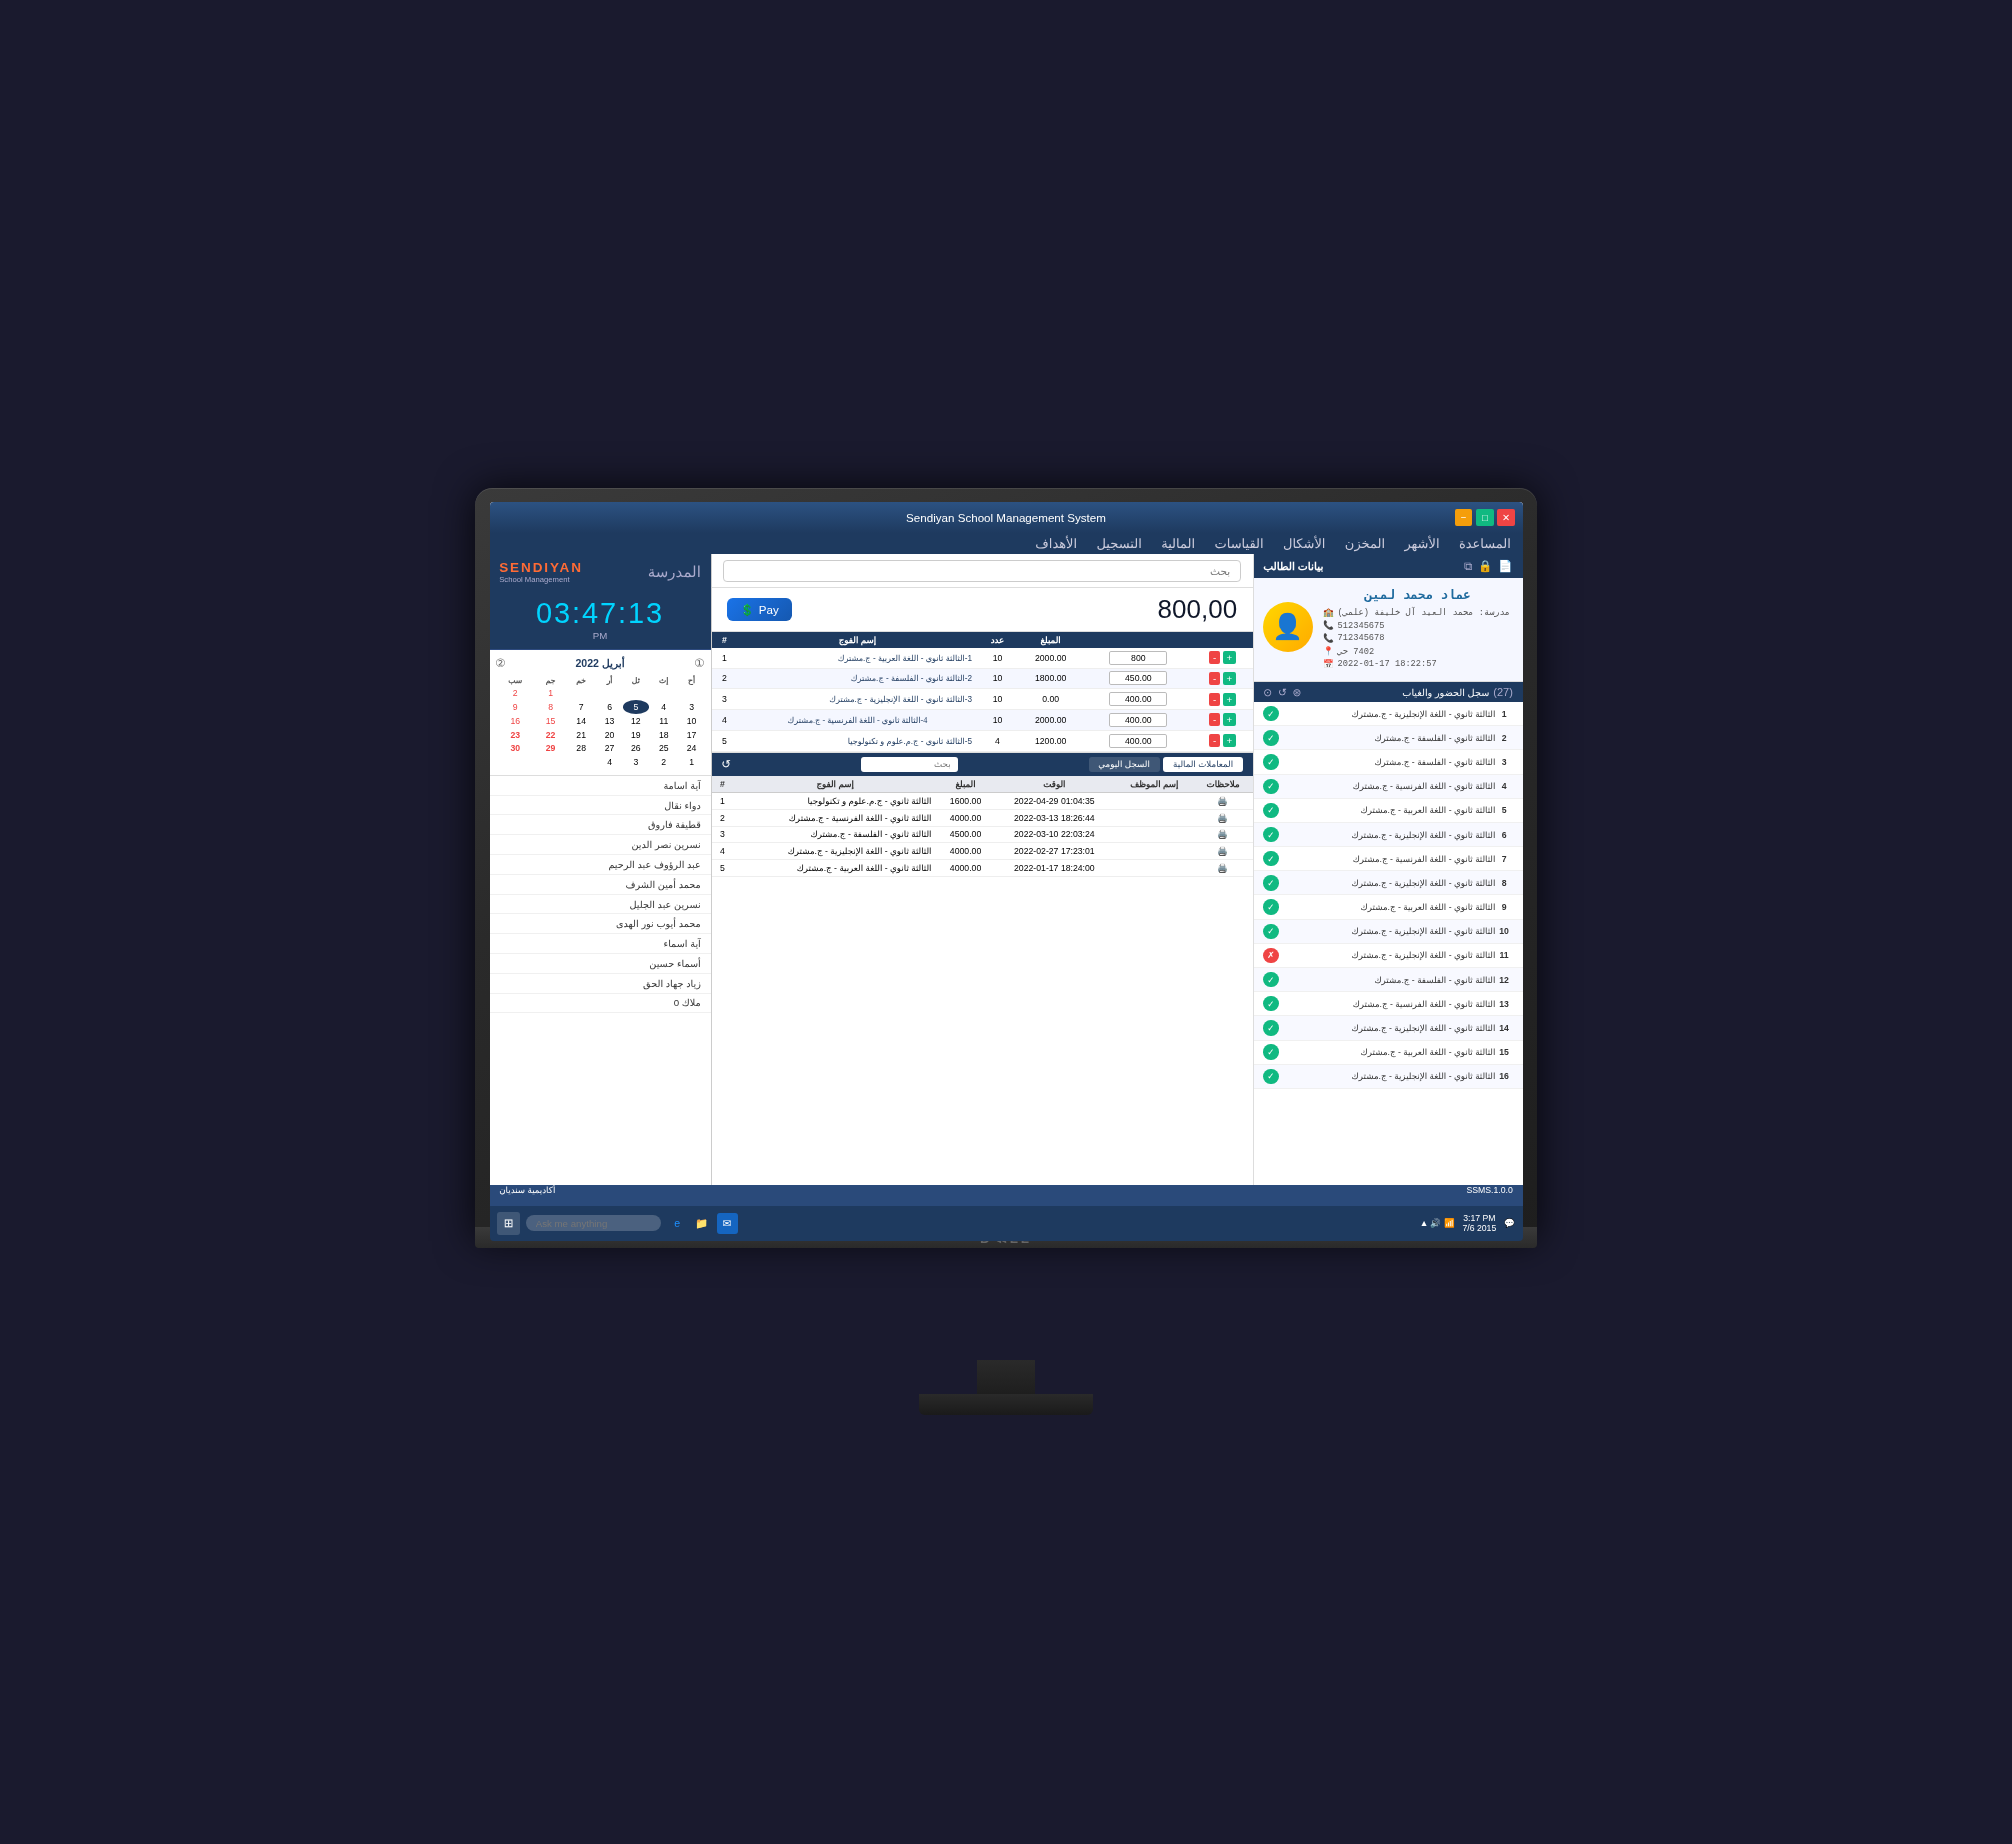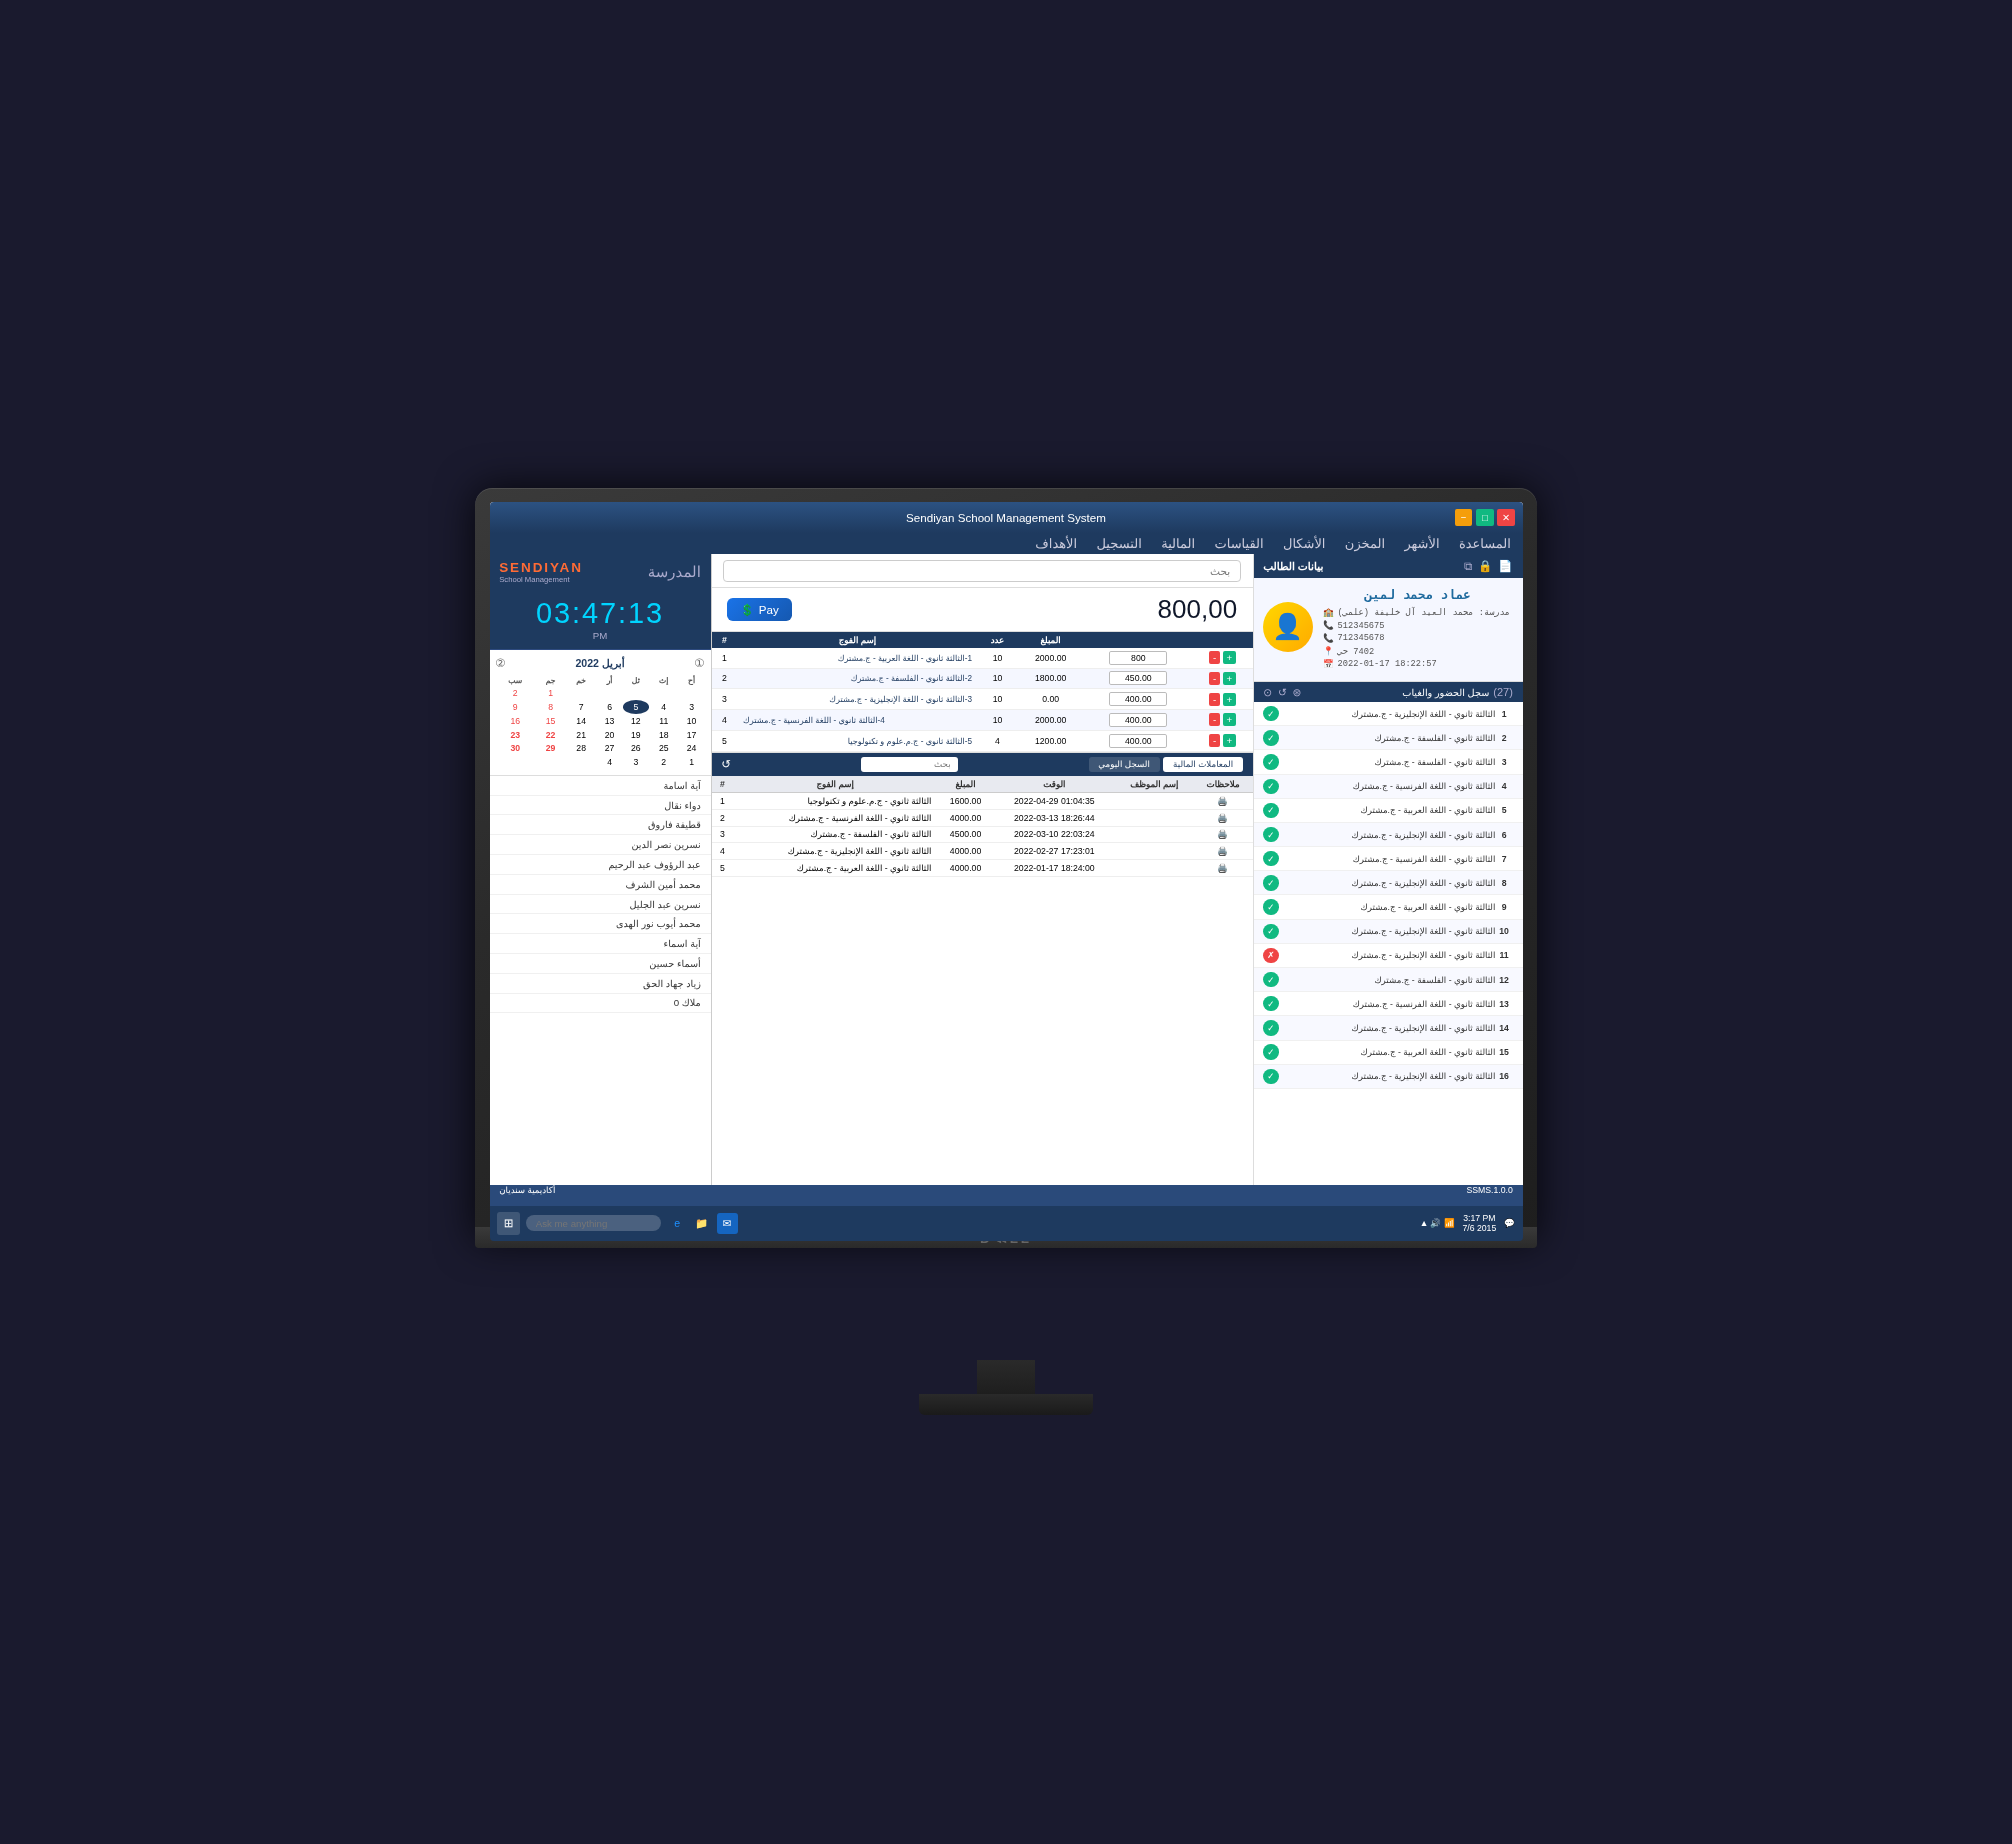--- a/index.html
+++ b/index.html
@@ -929,21 +929,21 @@
       <td>3</td>
     </tr>
                     <tr>
       <td>
         <button class="fee-plus">+</button>
         <button class="fee-minus">-</button>
       </td>
       <td><input class="fee-input" type="text" value="400.00" style=""></td>
       <td>2000.00</td>
       <td>10</td>
-      <td class="fee-link" style="text-align:left;">4-الثالثة ثانوي - اللغة الفرنسية - ج.مشترك</td>
+      <td class="fee-link" style="text-align:center;font-family:Liberation Serif, serif;">4-الثالثة ثانوي - اللغة الفرنسية - ج.مشترك</td>
       <td>4</td>
     </tr>
                     <tr>
       <td>
         <button class="fee-plus">+</button>
         <button class="fee-minus">-</button>
       </td>
       <td><input class="fee-input" type="text" value="400.00" style=""></td>
       <td>1200.00</td>
       <td>4</td>

